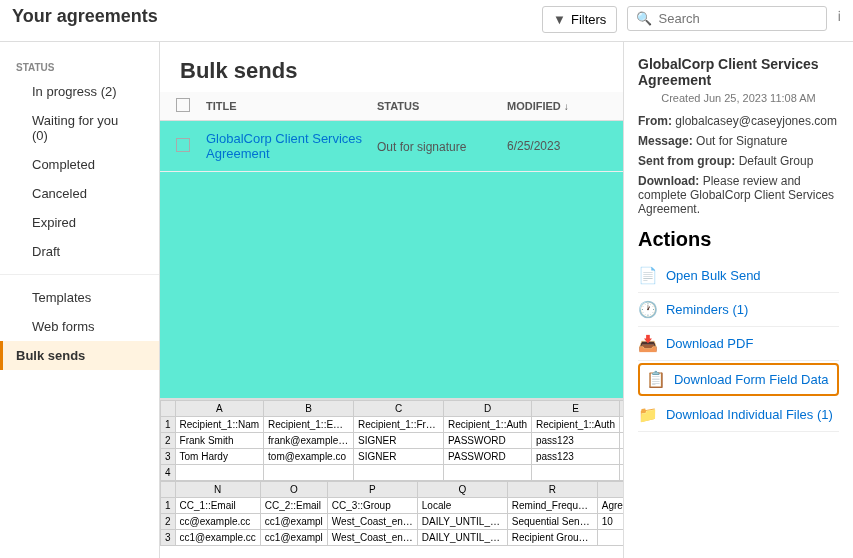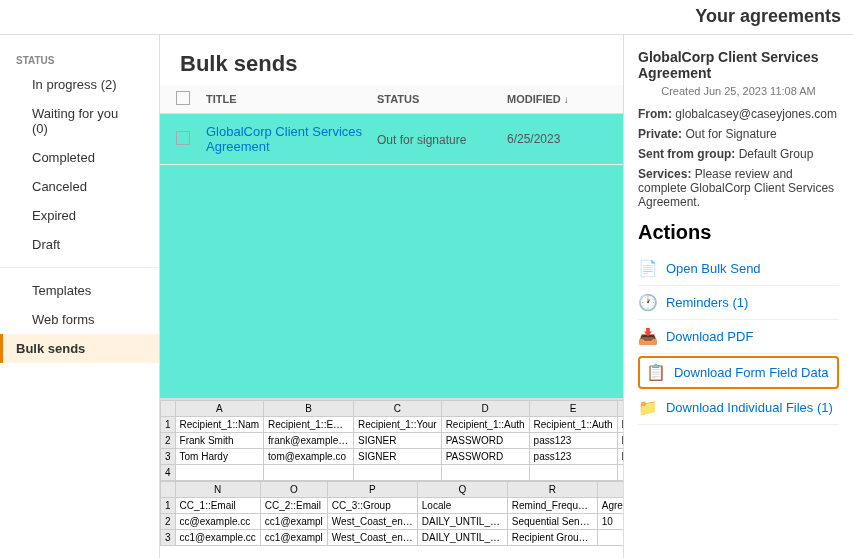--- a/index.html
+++ b/index.html
@@ -1,19 +1,19 @@
 <!DOCTYPE html>
 <html><head>
   <meta charset="utf-8">
   <style>
     * { margin: 0; padding: 0; box-sizing: border-box; }
     body { font-family: Arial, sans-serif; font-size: 13px; background: #f5f5f5; width: 853px; height: 558px; overflow: hidden; display: flex; flex-direction: column; }
 
     
-    .top-bar { display: flex; align-items: flex-end; padding: 6px 12px; background: #fff; border-bottom: 1px solid #ddd; height: 35px; gap: 10px; flex-direction: column; }
+    .top-bar { display: flex; align-items: flex-start; padding: 6px 12px; background: #fff; border-bottom: 1px solid #ddd; height: 42px; gap: 10px; }
     .top-bar-title { font-size: 18px; font-weight: bold; color: #333; flex: 1; }
     .filter-btn { display: flex; align-items: center; gap: 5px; border: 1px solid #ccc; background: #fff; padding: 5px 10px; border-radius: 3px; cursor: pointer; font-size: 13px; }
     .filter-icon { color: #555; }
     .search-box { display: flex; align-items: center; border: 1px solid #ccc; border-radius: 3px; padding: 4px 8px; background: #fff; gap: 6px; width: 200px; }
     .search-box input { border: none; outline: none; font-size: 13px; width: 140px; }
     .info-icon { color: #888; cursor: pointer; font-size: 14px; }
 
     
     .main { display: flex; flex: 1; overflow: hidden; }
 
@@ -71,20 +71,21 @@
 <body>
 
 <div class="top-bar">
   <span class="top-bar-title">Your agreements</span>
   <button class="filter-btn">
     <span class="filter-icon">▼</span>
     <span>Filters</span>
   </button>
   <div class="search-box">
     <span>🔍</span>
+    <input type="text" placeholder="Search" style="">
   </div>
   <span class="info-icon">ℹ</span>
 </div>
 
 <div class="main">
 
   <div class="sidebar">
     <div class="sidebar-section-label">STATUS</div>
     <div class="sidebar-item">In progress (2)</div>
     <div class="sidebar-item">Waiting for you (0)</div>
@@ -142,21 +143,21 @@
               <th class="col-header">D</th>
               <th class="col-header">E</th>
               <th class="col-header">F</th>
             </tr>
           </thead>
           <tbody>
             <tr>
               <td class="row-num">1</td>
               <td>Recipient_1::Nam</td>
               <td>Recipient_1::Emai</td>
-              <td>Recipient_1::Your</td>
+              <td>Recipient_1::From</td>
               <td>Recipient_1::Auth</td>
               <td>Recipient_1::Auth</td>
               <td>Recipient_1::Private</td>
             </tr>
             <tr>
               <td class="row-num">2</td>
               <td>Frank Smith</td>
               <td>frank@example.cc</td>
               <td>SIGNER</td>
               <td>PASSWORD</td>
@@ -229,29 +230,29 @@
   </div>
 
   <div class="right-panel">
     <div class="panel-title">GlobalCorp Client Services Agreement</div>
     <div class="panel-meta">Created Jun 25, 2023 11:08 AM</div>
     <div class="panel-field">
       <span class="label">From:</span>
       <span>globalcasey@caseyjones.com</span>
     </div>
     <div class="panel-field">
-      <span class="label">Private:</span>
+      <span class="label">Message:</span>
       <span>Out for Signature</span>
     </div>
     <div class="panel-field">
       <span class="label">Sent from group:</span>
       <span>Default Group</span>
     </div>
     <div class="panel-field">
-      <span class="label">Services:</span>
+      <span class="label">Download:</span>
       <span>Please review and complete GlobalCorp Client Services Agreement.</span>
     </div>
 
     <div class="panel-actions-title">Actions</div>
     <div id="actions-container">
         <div class="action-item">
           <span class="action-icon">📄</span>
           <span>Open Bulk Send</span>
         </div>
         <div class="action-item">

